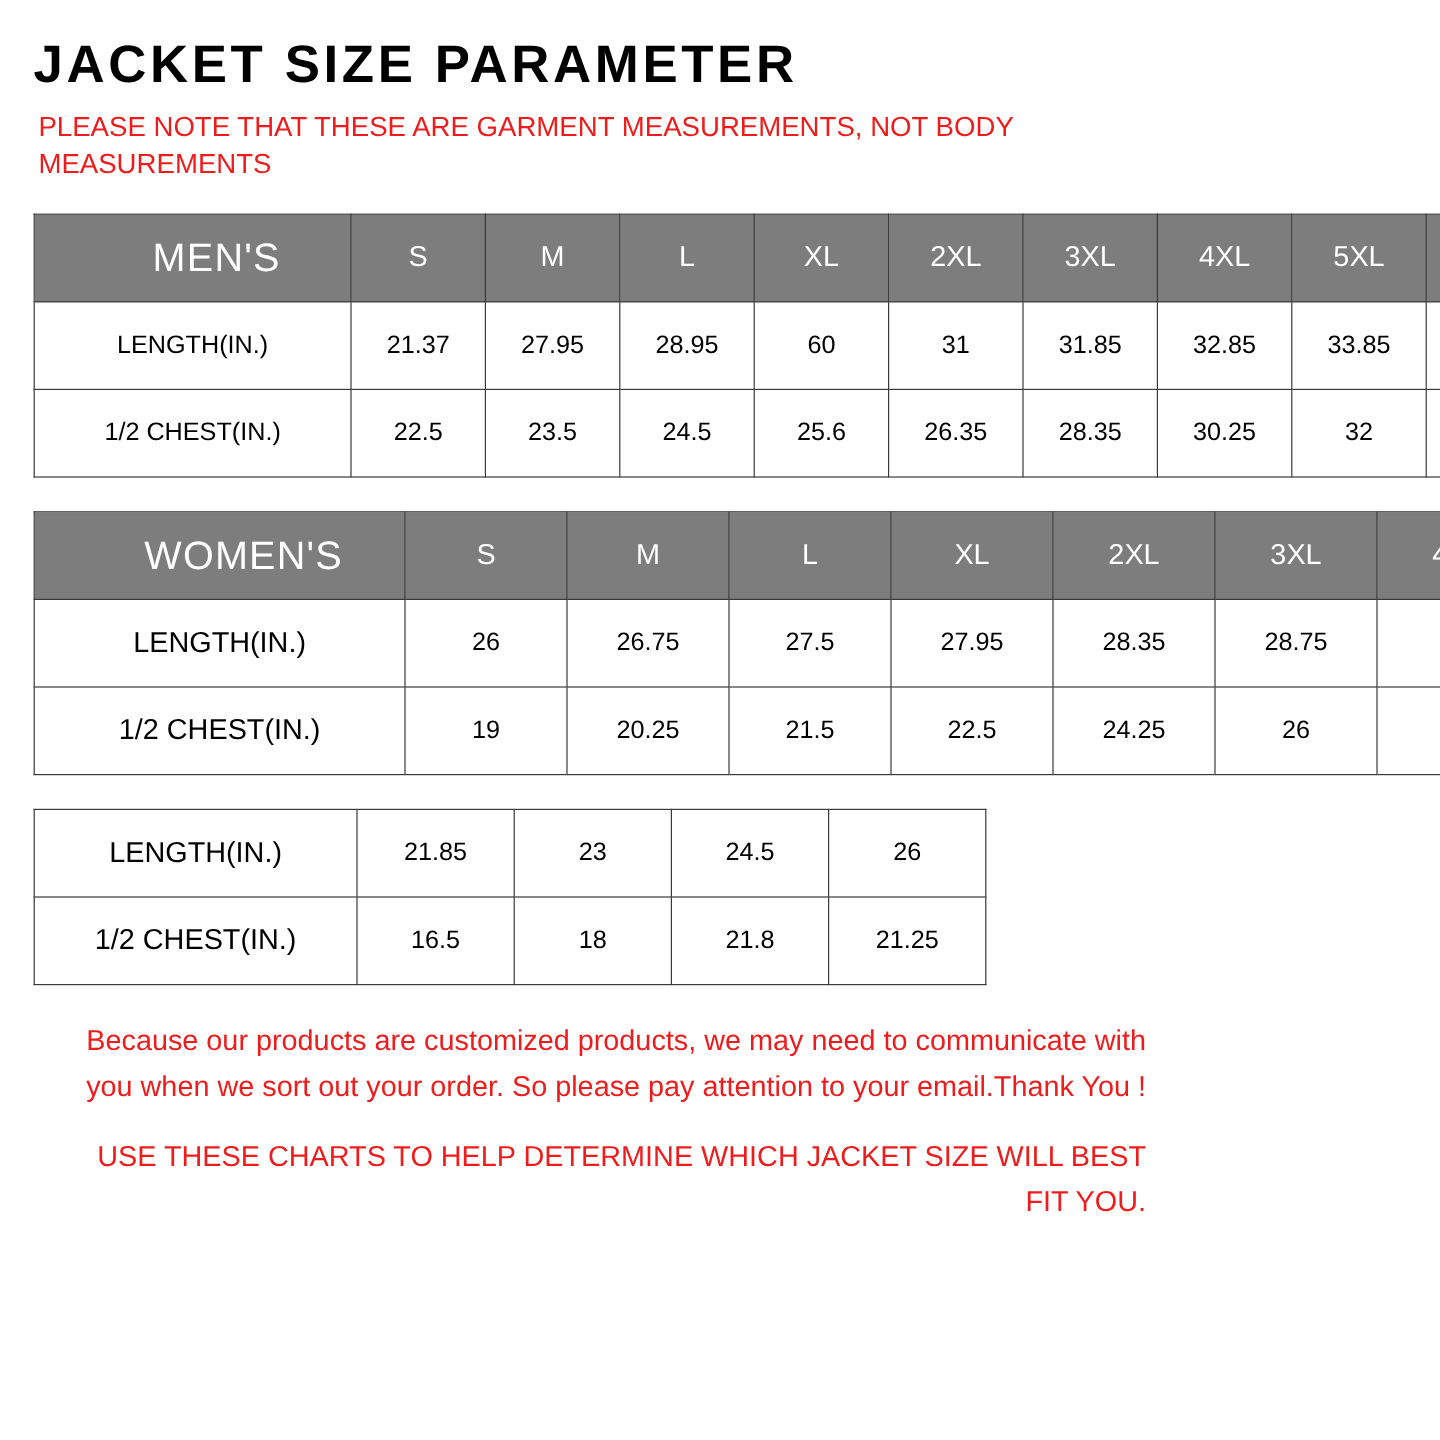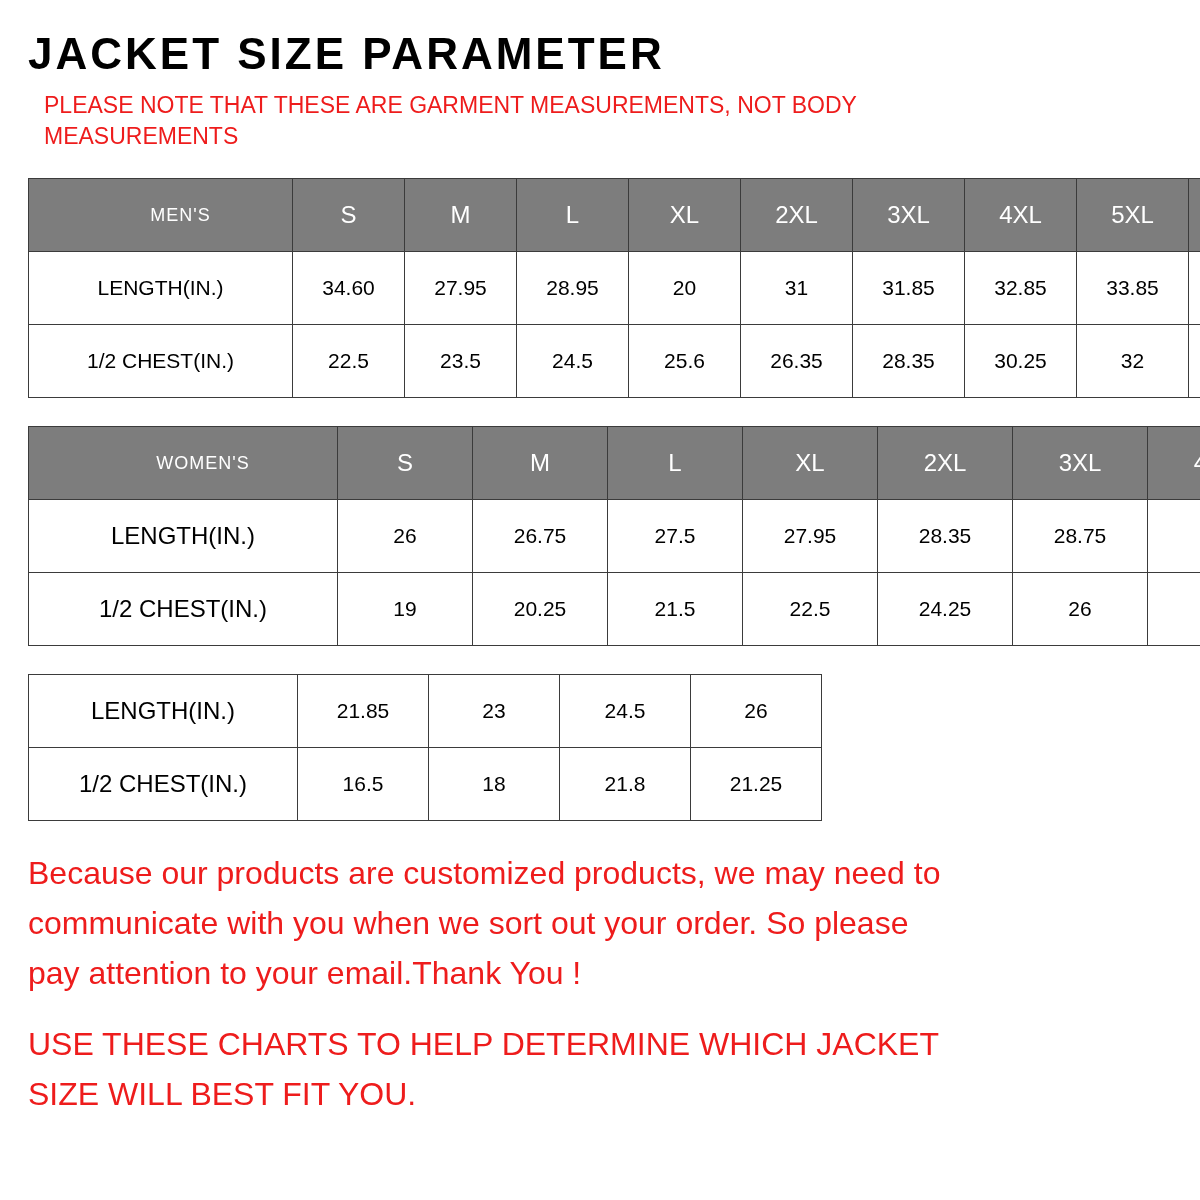--- a/index.html
+++ b/index.html
@@ -24,21 +24,21 @@
     font-size: 44px;
     font-weight: bold;
     letter-spacing: 3px;
     margin: 0 0 12px 0;
     line-height: 1.1;
   }
   .note-red {
     color: #ee1c1c;
     font-size: 23px;
     line-height: 1.35;
-    margin: 0 0 26px 16px;
+    margin: 0 0 26px 4px;
     max-width: 930px;
   }
   table.size-table {
     border-collapse: collapse;
     table-layout: fixed;
     margin-bottom: 28px;
   }
   table.size-table td {
     border: 1px solid #3b3b3b;
     text-align: center;
@@ -47,21 +47,21 @@
     height: 72px;
     padding: 0 4px;
     background: #ffffff;
   }
   table.size-table tr.head td {
     background: #7d7d7d;
     color: #ffffff;
     font-weight: normal;
   }
   table.size-table tr.head td.cat {
-    font-size: 18px;
+    font-size: 33px;
     letter-spacing: 1px;
     padding-left: 44px;
   }
   table.size-table tr.head td.sz {
     font-size: 24px;
   }
   td.rowlabel {
     font-size: 22px;
   }
 
@@ -83,24 +83,25 @@
   .youth { width: 750px; }
   .youth td.c0 { width: 260px; }
   .youth td.c1 { width: 122px; }
   .youth tr.head td.cat { font-size: 27px; }
   .youth tr.head td.sz { font-size: 26px; }
   .youth td { height: 80px; font-size: 23px; }
   .youth td.rowlabel { font-size: 24px; }
 
   .footer-red {
     color: #ee1c1c;
-    font-size: 32px;
+    font-size: 24px;
     line-height: 1.55;
-    margin: 18px 0 0 0;
+    margin: 18px 0 0 16px;
     max-width: 1120px;
+    text-align: right;
   }
   .footer-red.second {
     margin-top: 22px;
   }
 </style>
 </head>
 <body>
 
 <div class="page">
 
@@ -117,24 +118,24 @@
         <td class="c1 sz">L</td>
         <td class="c1 sz">XL</td>
         <td class="c1 sz">2XL</td>
         <td class="c1 sz">3XL</td>
         <td class="c1 sz">4XL</td>
         <td class="c1 sz">5XL</td>
         <td class="c1 sz">6XL</td>
       </tr>
       <tr>
         <td class="c0 rowlabel">LENGTH(IN.)</td>
-        <td class="c1">34.60</td>
+        <td class="c1">21.37</td>
         <td class="c1">27.95</td>
         <td class="c1">28.95</td>
-        <td class="c1">20</td>
+        <td class="c1">60</td>
         <td class="c1">31</td>
         <td class="c1">31.85</td>
         <td class="c1">32.85</td>
         <td class="c1">33.85</td>
         <td class="c1">34.85</td>
       </tr>
       <tr>
         <td class="c0 rowlabel">1/2 CHEST(IN.)</td>
         <td class="c1">22.5</td>
         <td class="c1">23.5</td>

